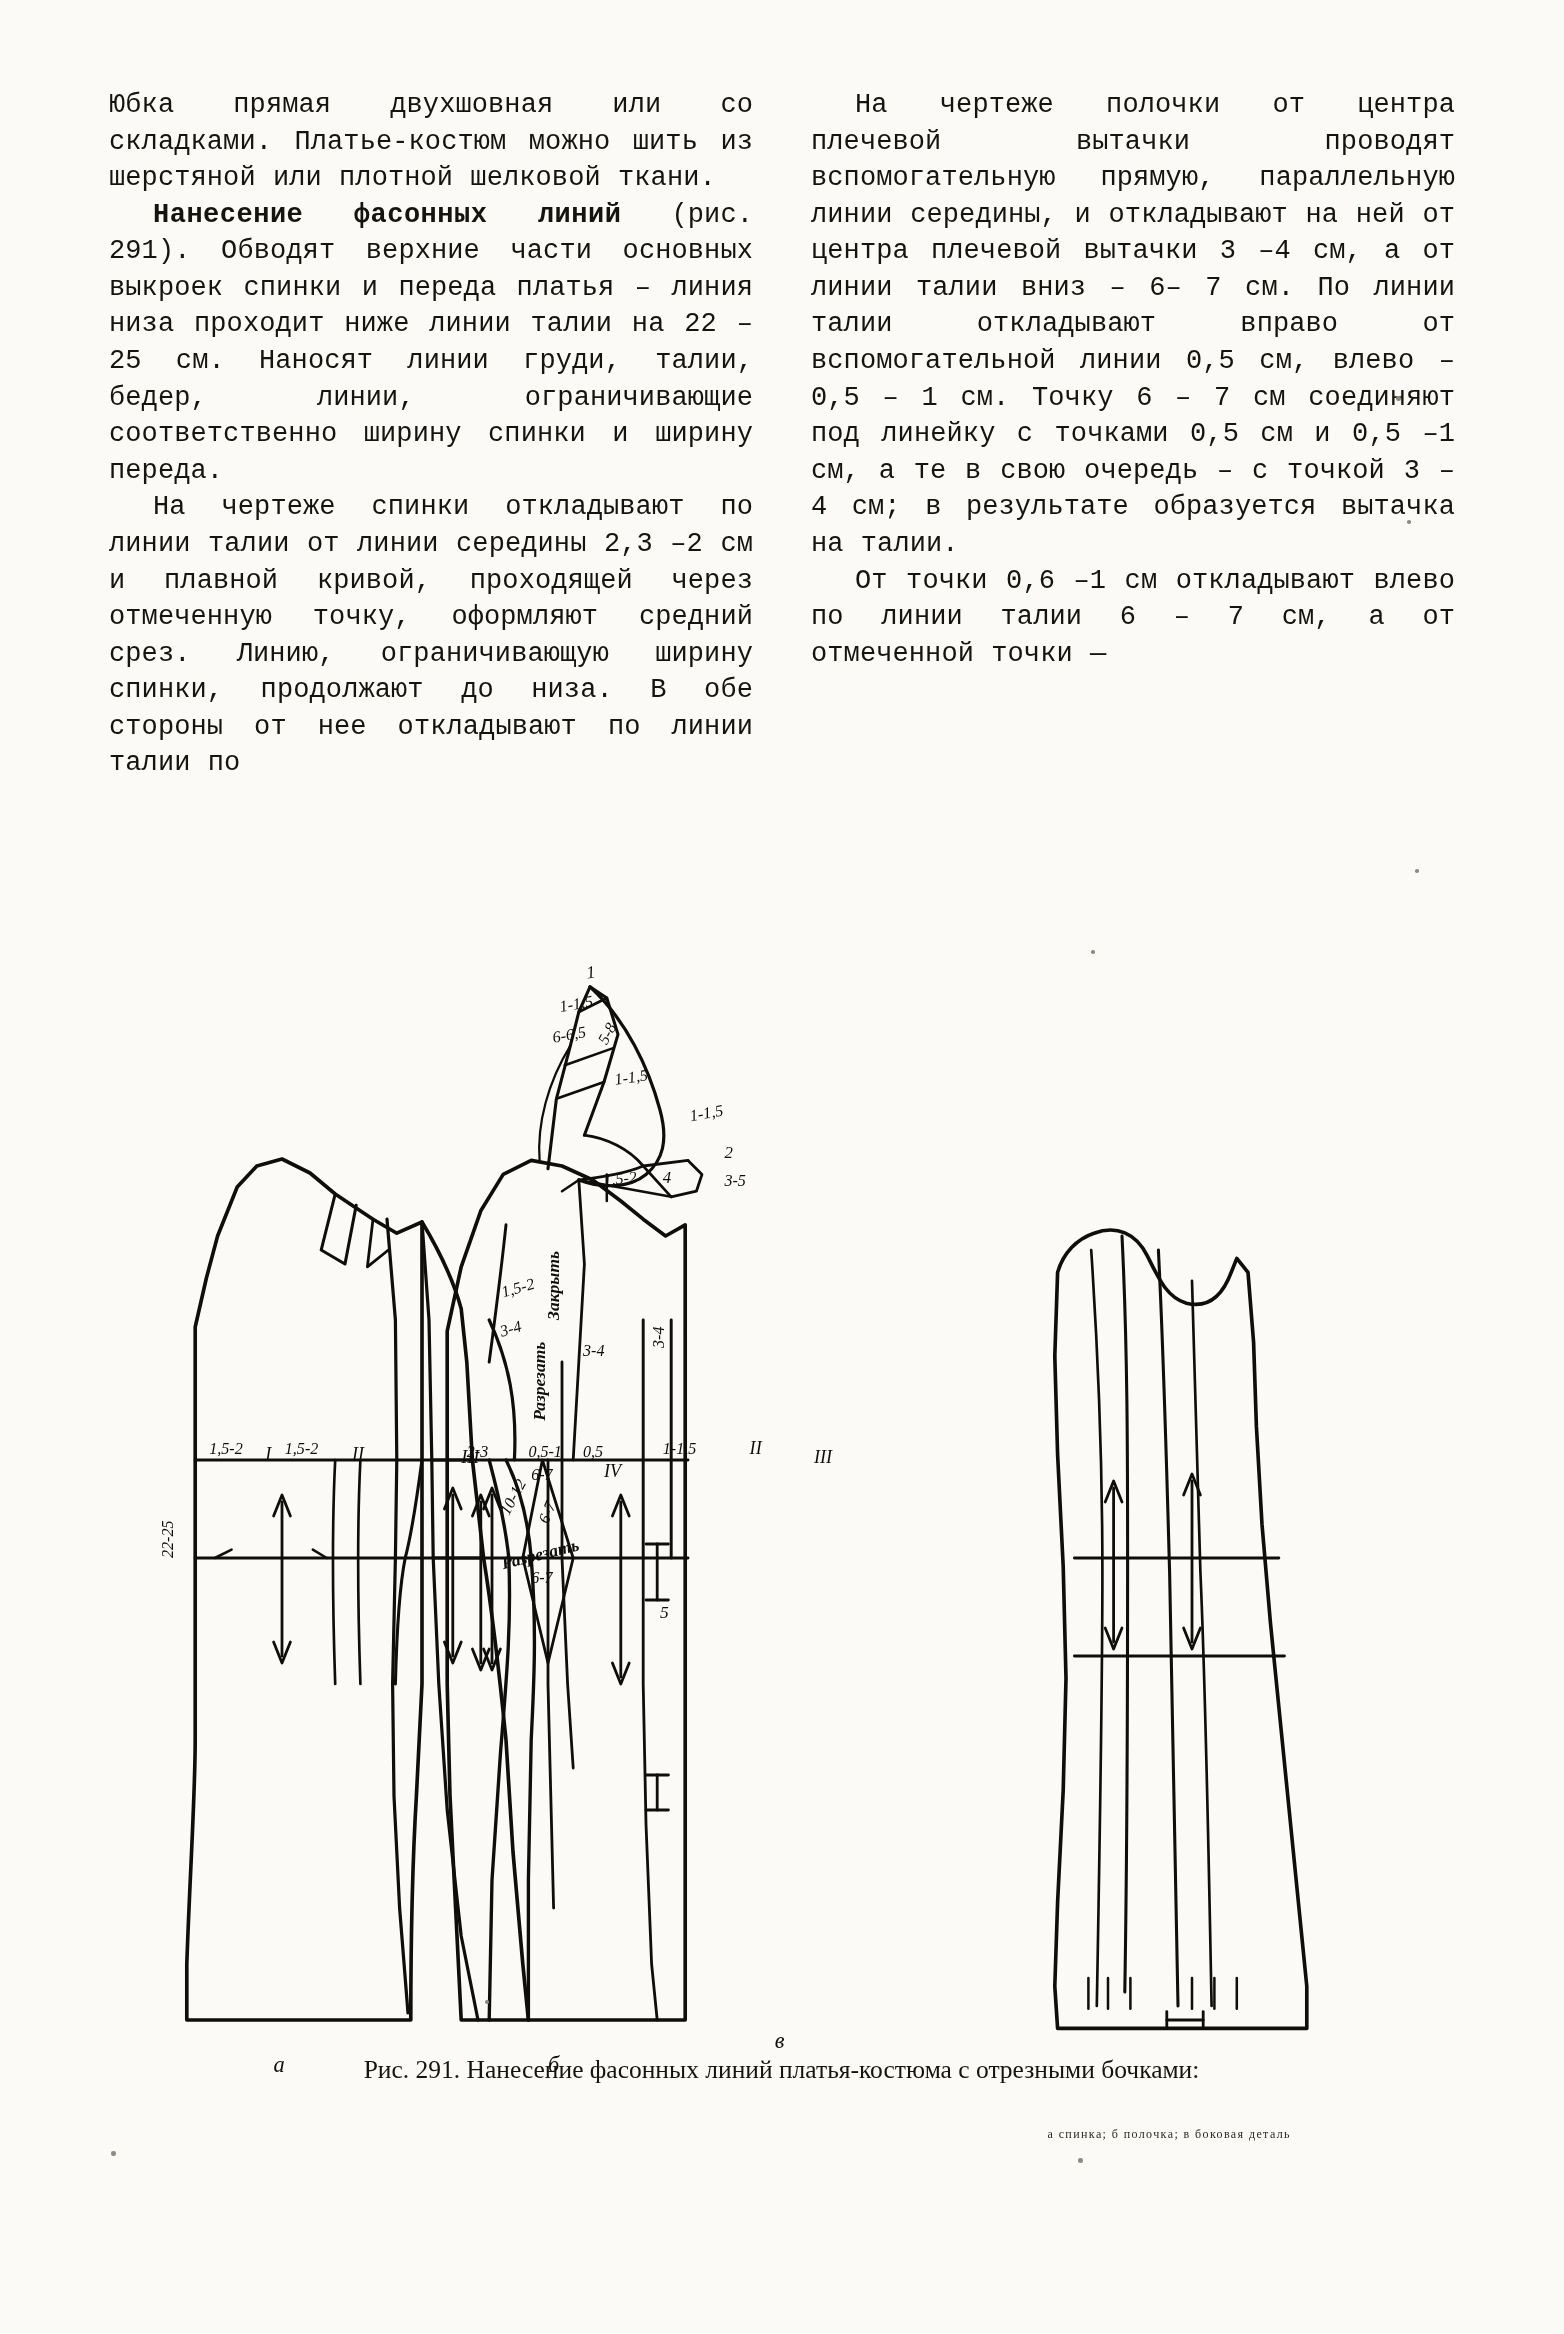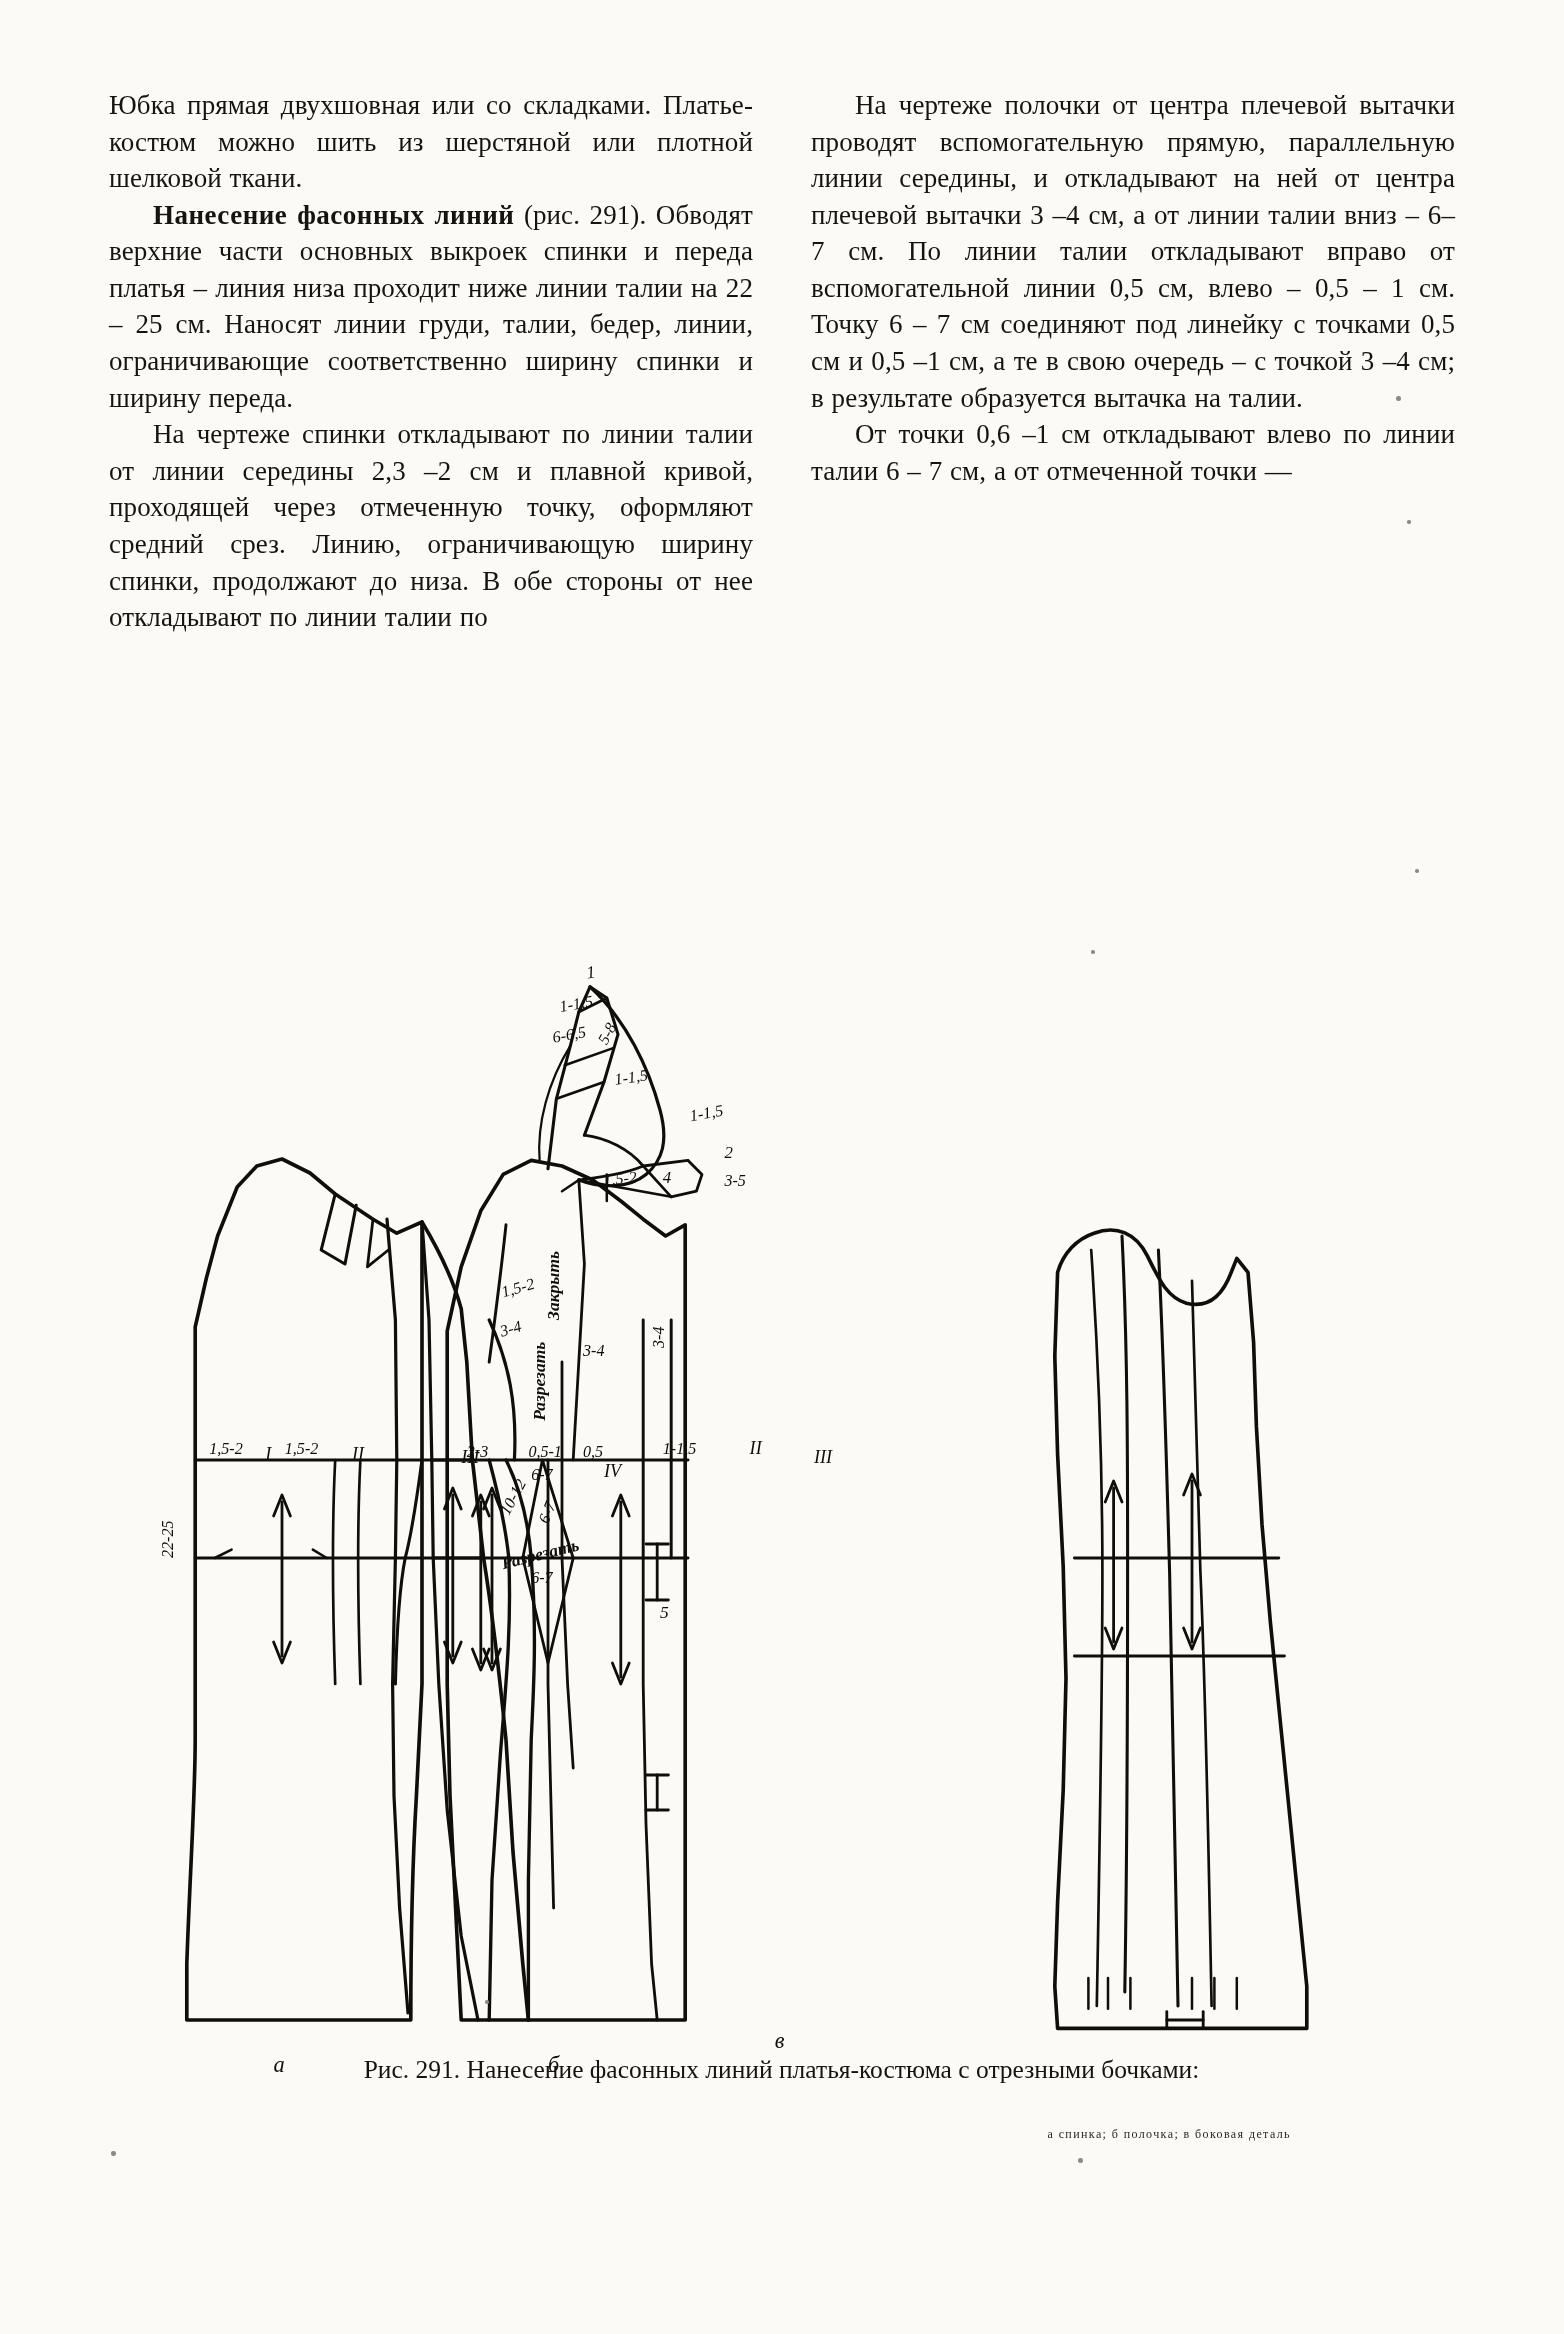--- a/index.html
+++ b/index.html
@@ -36,20 +36,21 @@
   }
   .col p {
     margin: 0;
     font-size: 27px;
     line-height: 1.355;
     text-align: justify;
     text-justify: inter-word;
     letter-spacing: 0.1px;
     word-spacing: 0.9px;
     color: #16140e;
+    font-family: Liberation Mono, monospace;
   }
   .col p.indent {
     text-indent: 44px;
   }
   .col p b {
     font-weight: bold;
     letter-spacing: 0.5px;
   }
   
   .figure {

